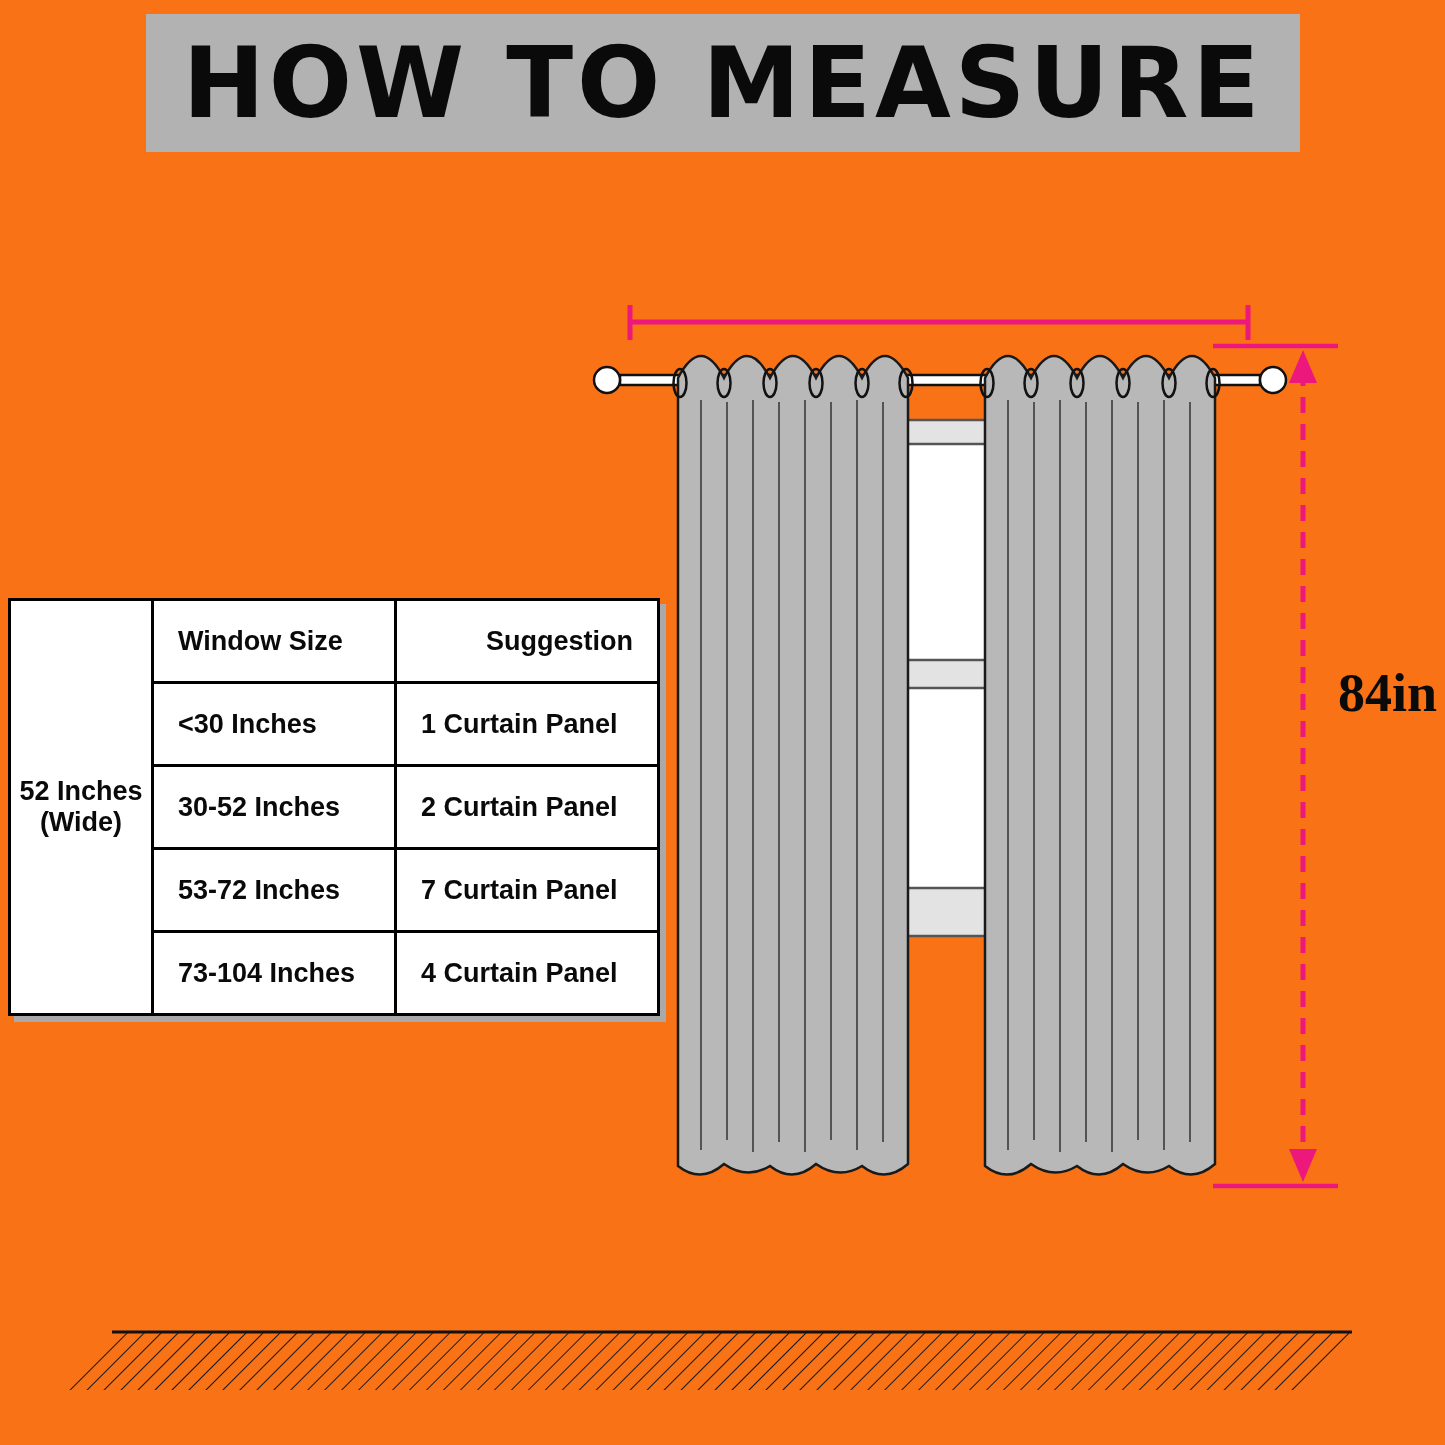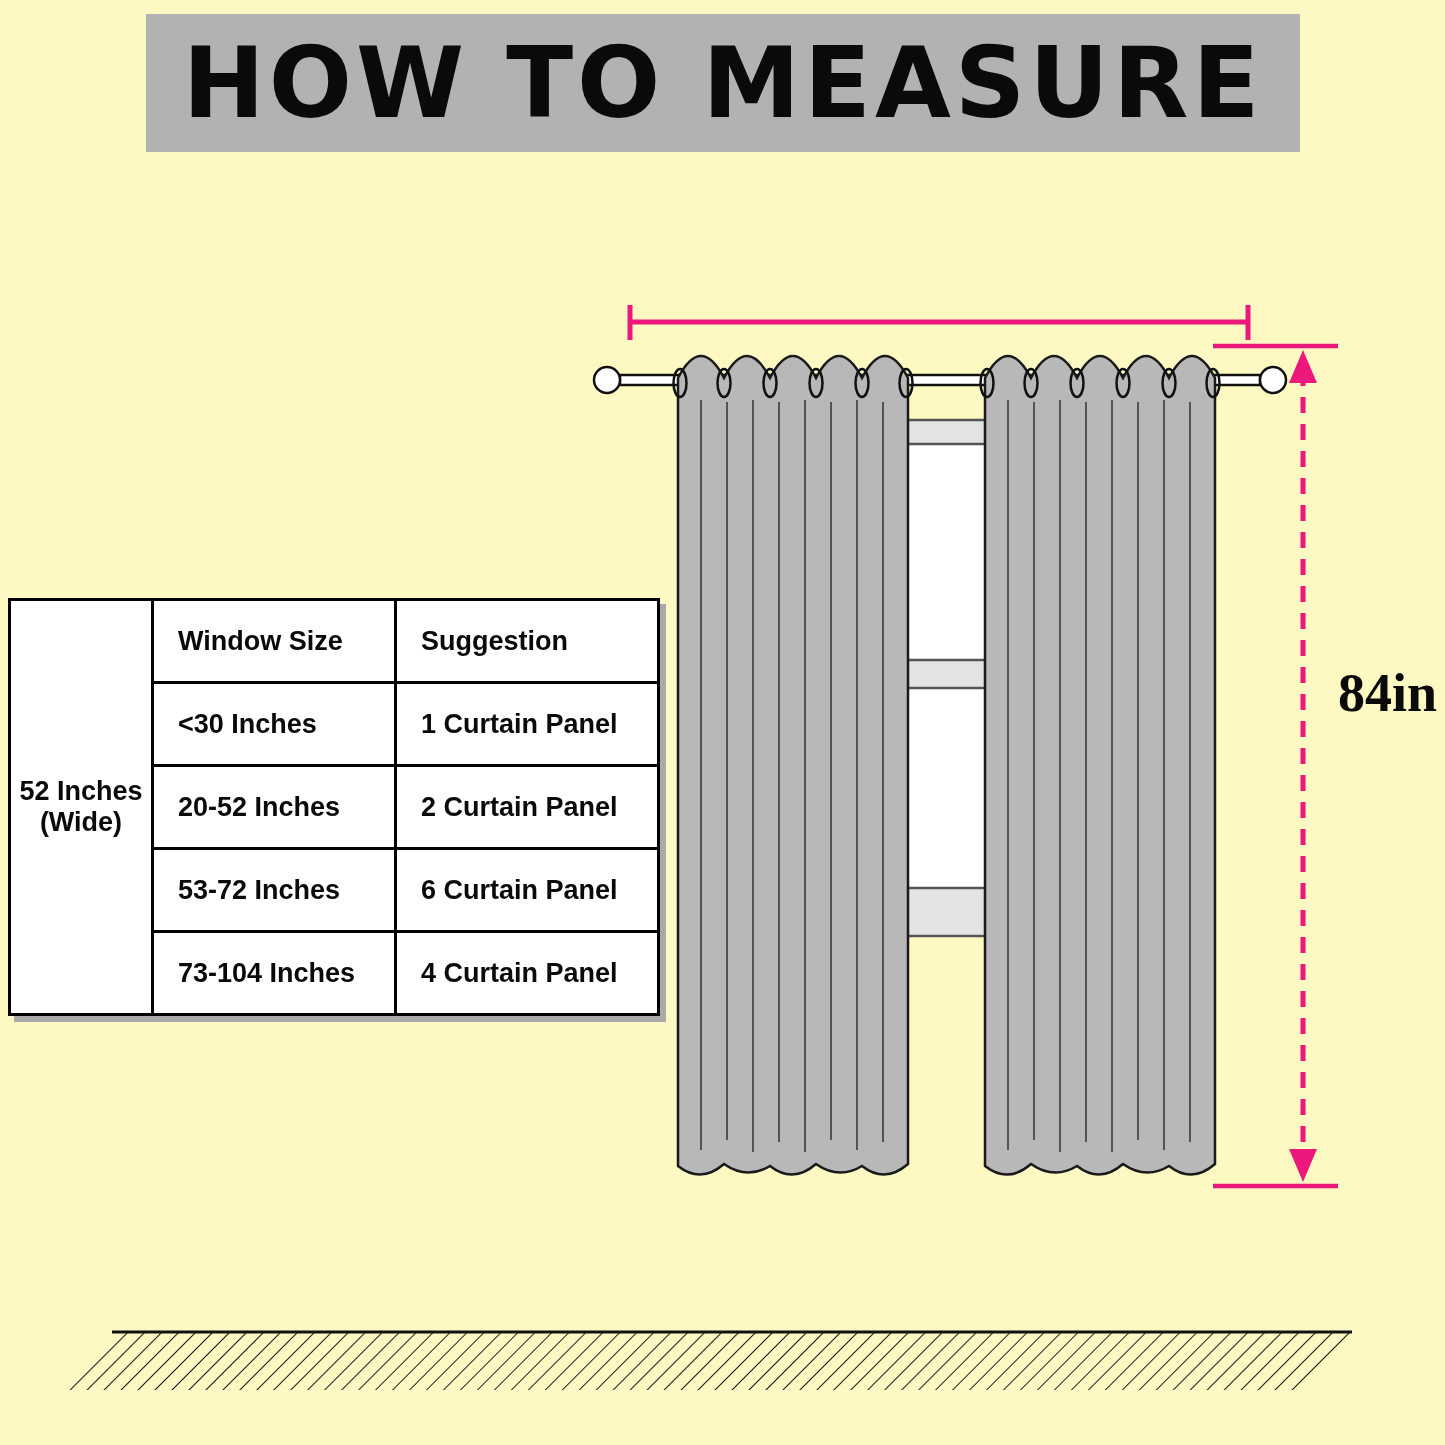--- a/index.html
+++ b/index.html
@@ -1,19 +1,19 @@
 <!DOCTYPE html>
 <html><head>
 <meta charset="utf-8">
 <style>
   html,body{margin:0;padding:0;background:#ffffff;}
   .page{
     position:relative;
     width:1445px;height:1445px;
-    background:#fef9c3;
+    background:#f97316;
     overflow:hidden;
     font-family:"Liberation Sans", sans-serif;
   }
 
   
   .header-banner{
     position:absolute;
     left:146px;top:14px;
     width:1154px;height:138px;
     background:#b2b2b2;
@@ -47,21 +47,21 @@
     vertical-align:middle;
     text-align:left;
     background:#ffffff;
   }
   .size-table .side-cell{
     width:132px;
     text-align:center;
     padding:0 4px;
   }
   .size-table .col-size{width:192px;}
-  .size-table .col-sug{width:212px;}
+  .size-table .col-sug{width:212px;text-align:right;}
 
   
   .pole-width-label{
     position:absolute;
     left:820px;top:272px;width:290px;
     text-align:center;
     font-family:"Liberation Serif", serif;
     font-weight:bold;
     font-size:40px;
     color:#0a0a0a;
@@ -177,26 +177,26 @@
         <tr>
       <td class="side-cell" rowspan="5">52 Inches (Wide)</td>
       <th class="col-size">Window Size</th>
       <th class="col-sug">Suggestion</th>
     </tr>
     <tr>
       <td>&lt;30 Inches</td>
       <td>1 Curtain Panel</td>
     </tr>
     <tr>
-      <td>20-52 Inches</td>
+      <td>30-52 Inches</td>
       <td>2 Curtain Panel</td>
     </tr>
     <tr>
       <td>53-72 Inches</td>
-      <td>6 Curtain Panel</td>
+      <td>7 Curtain Panel</td>
     </tr>
     <tr>
       <td>73-104 Inches</td>
       <td>4 Curtain Panel</td>
     </tr>
   </tbody>
     </table>
 
 </div>
 

